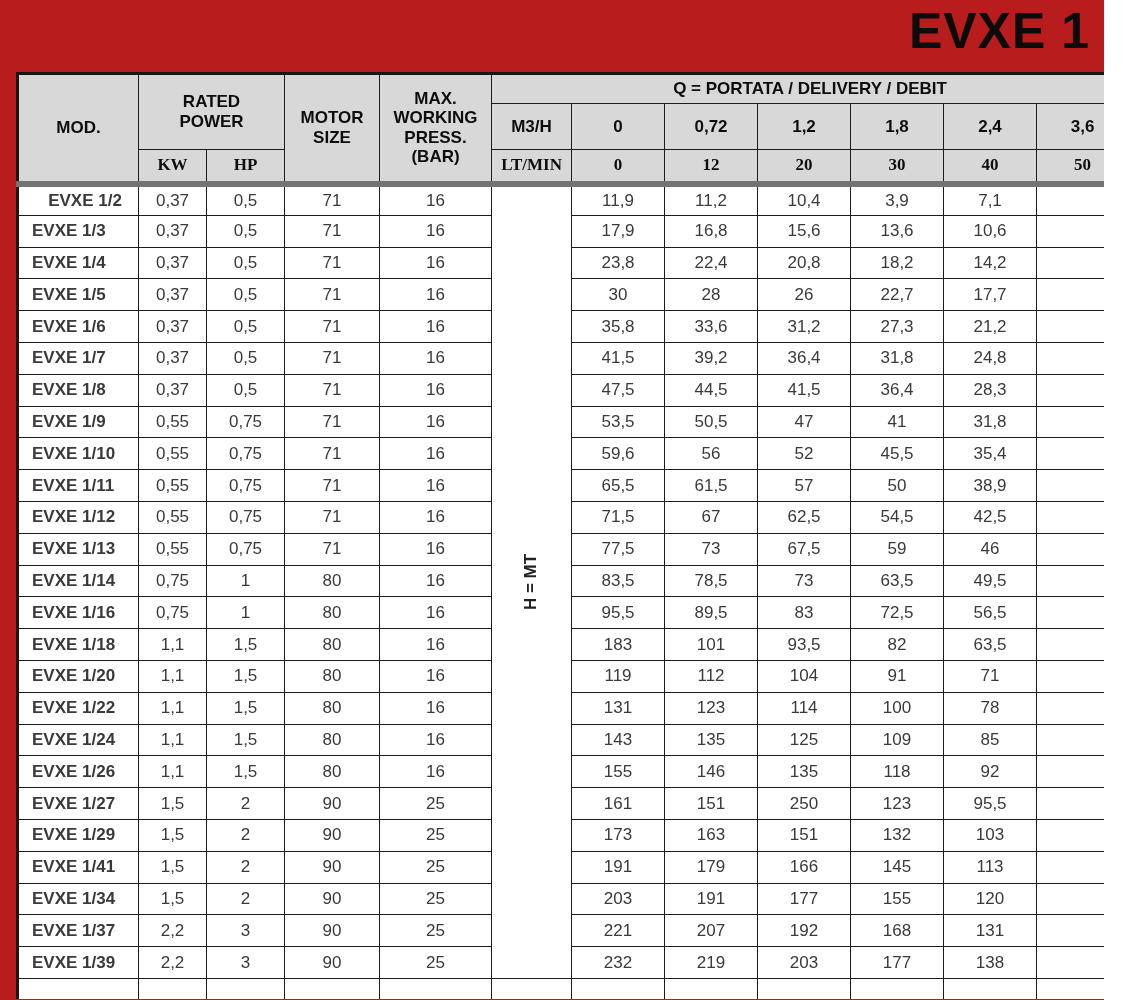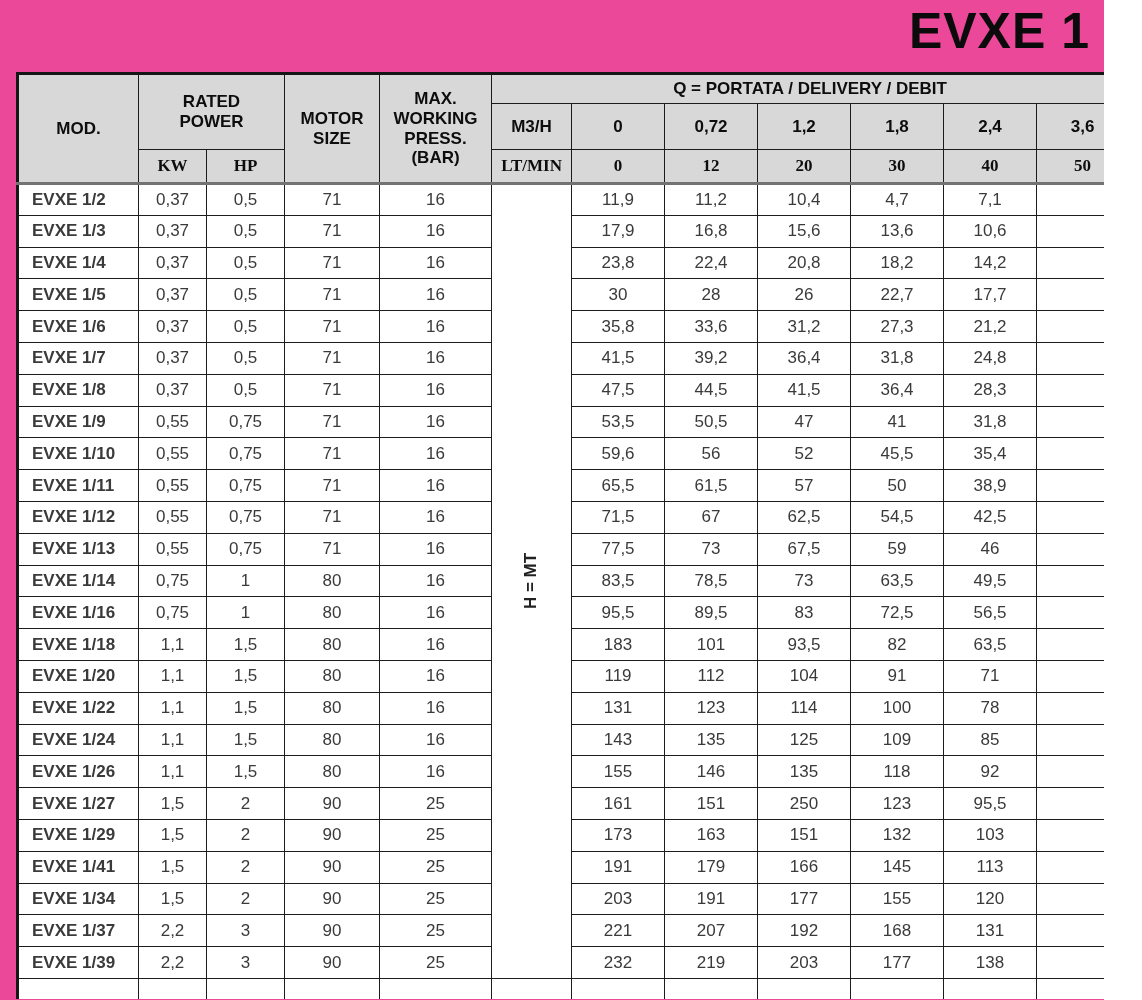--- a/index.html
+++ b/index.html
@@ -1,20 +1,20 @@
 <!DOCTYPE html>
 <html><head>
 <meta charset="utf-8">
 <style>
   html,body{margin:0;padding:0;background:#ffffff;}
   .page{
     position:relative;
     width:1104px;height:1000px;
     overflow:hidden;
-    background:#ec4899;
+    background:#b91c1c;
     font-family:"Liberation Sans", sans-serif;
     color:#111;
   }
   .title{
     position:absolute;
     top:2px;right:14px;
     font-size:50px;
     font-weight:bold;
     letter-spacing:1px;
     color:#0b0b0b;
@@ -40,21 +40,21 @@
     font-size:17px;
     color:#0d0d0d;
     white-space:pre-line;
     line-height:1.15;
   }
   .row-q{height:30px;}
   .row-m3h{height:46px;}
   .row-lt{height:34px;font-family:Liberation Serif, serif;}
   .bb-hidden{border-bottom-style:hidden;}
   tbody#data-rows tr{height:31.8px;}
-  tbody#data-rows tr:first-child td{border-top:3px solid #737373;}
+  tbody#data-rows tr:first-child td{border-top:6px solid #737373;text-align:center;}
   tbody#data-rows td{
     font-size:17px;
     color:#3a3a3a;
     background:#ffffff;
   }
   td.mod-cell{
     text-align:left;
     padding-left:13px;
     font-weight:bold;
     font-size:16.5px;
@@ -137,21 +137,21 @@
         <tr>
       <td class="mod-cell">EVXE 1/2</td>
       <td>0,37</td>
       <td>0,5</td>
       <td>71</td>
       <td>16</td>
       <td class="h-cell" rowspan="25"><span>H = MT</span></td>
           <td>11,9</td>
       <td>11,2</td>
       <td>10,4</td>
-      <td>4,7</td>
+      <td>3,9</td>
       <td>7,1</td>
       <td></td>
     </tr>
         <tr>
       <td class="mod-cell">EVXE 1/3</td>
       <td>0,37</td>
       <td>0,5</td>
       <td>71</td>
       <td>16</td>
       <td>17,9</td>

